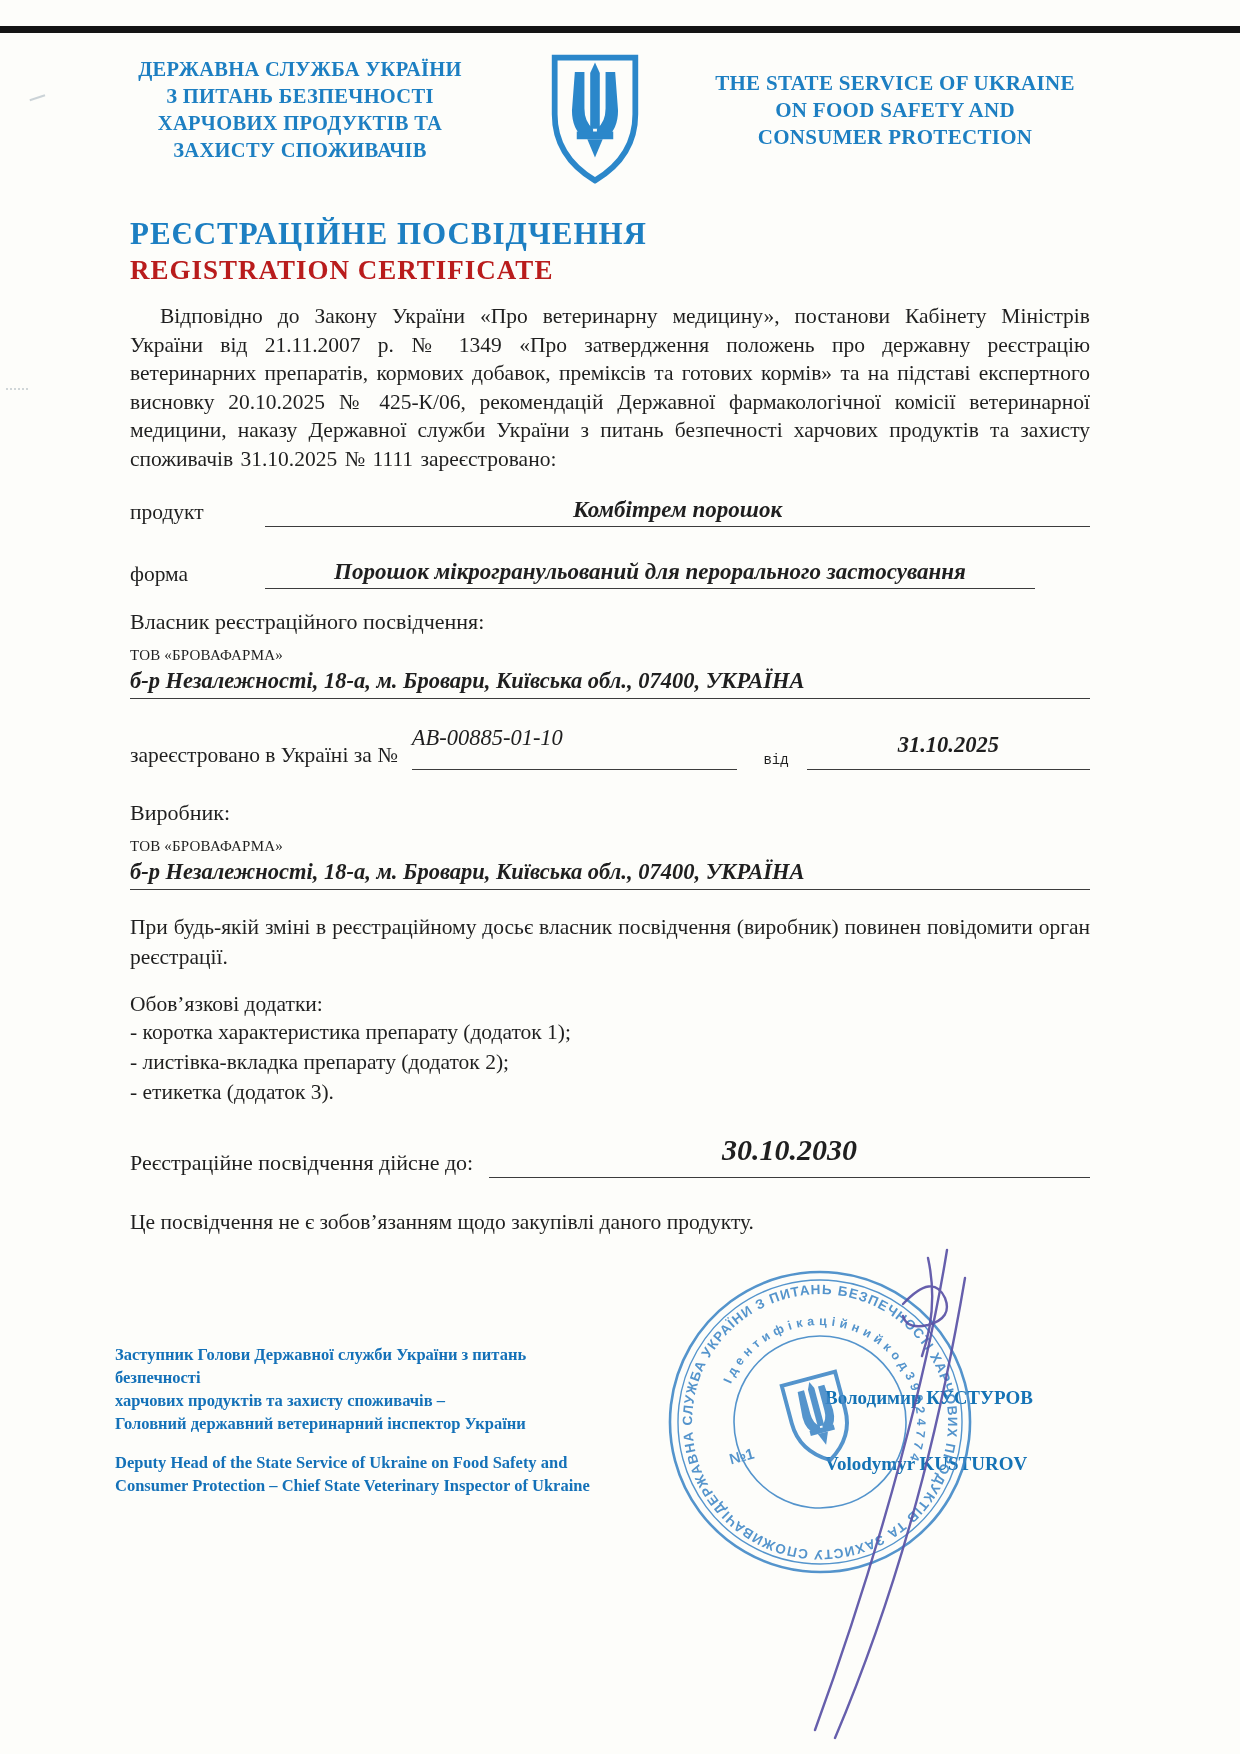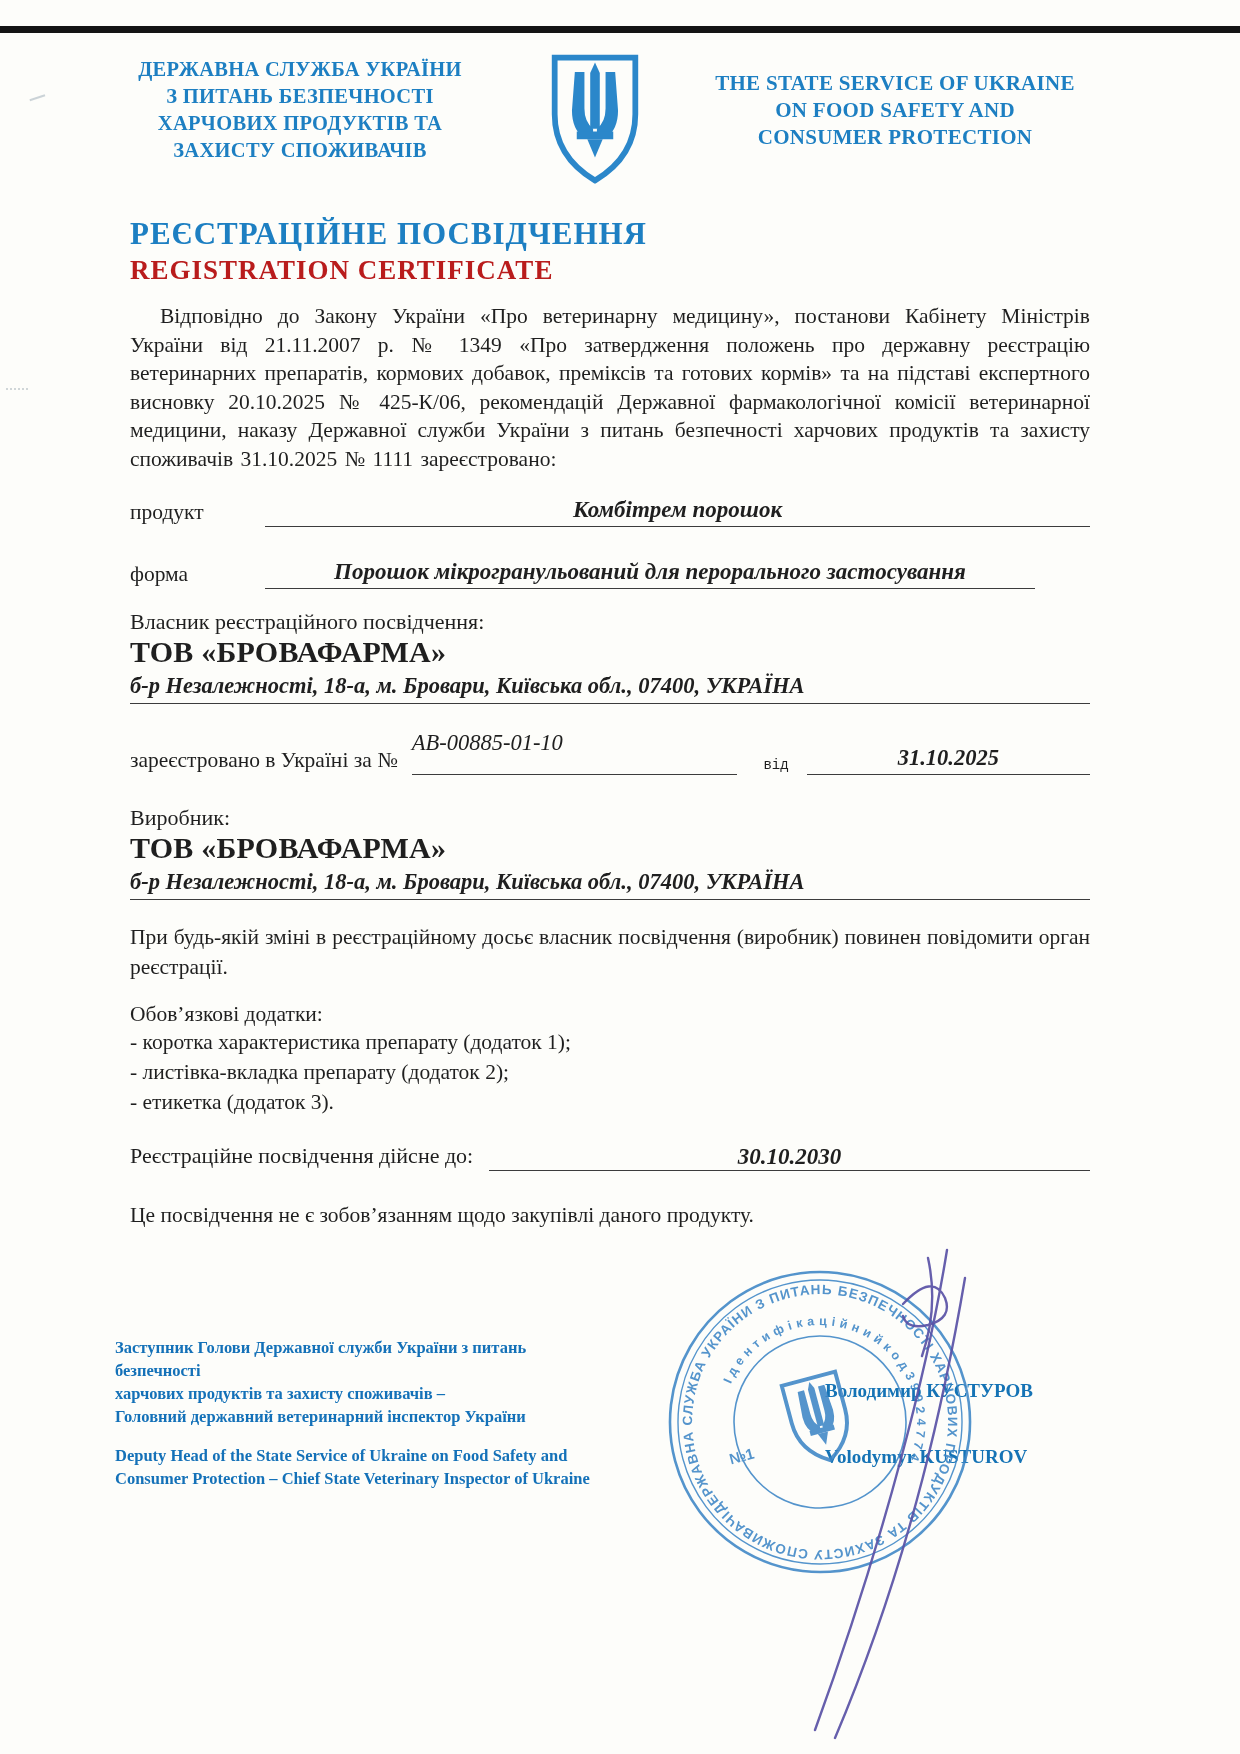--- a/index.html
+++ b/index.html
@@ -35,38 +35,38 @@
   .intro{margin-top:16px;font-size:21.5px;line-height:28.5px;text-align:justify;text-indent:30px;word-spacing:2px;}
 
   
   .field-row{display:flex;align-items:flex-end;margin-top:24px;}
   .field-label{font-size:21.5px;width:135px;flex:none;padding-bottom:2px;}
   .field-value{flex:1;text-align:center;font-weight:bold;font-style:italic;font-size:23px;border-bottom:1.6px solid #3c3c3c;padding-bottom:3px;}
   .field-row.forma{margin-top:32px;}
   .field-row.forma .field-value{margin-right:55px;}
 
   .section-heading{font-size:22px;margin-top:20px;}
-  .org-name{font-size:30px;font-weight:bold;margin-top:0;letter-spacing:.2px;}
+  .org-name{font-size:15px;font-weight:normal;margin-top:12px;letter-spacing:.2px;}
   .org-address{font-size:22.5px;font-weight:bold;font-style:italic;margin-top:4px;padding-bottom:4px;border-bottom:1.6px solid #3c3c3c;}
 
   .reg-row{display:flex;align-items:flex-end;margin-top:26px;}
   .reg-label{font-size:21.5px;flex:none;padding-bottom:2px;}
   .reg-number{flex:1.15;text-align:left;font-weight:normal;font-style:italic;font-size:22.5px;border-bottom:1.6px solid #3c3c3c;padding-bottom:18px;margin-left:14px;}
   .reg-vid{font-size:14px;flex:none;padding:0 18px 2px 26px;font-family:Liberation Mono, monospace;}
-  .reg-date{flex:1;text-align:center;font-weight:bold;font-style:italic;font-size:22.5px;border-bottom:1.6px solid #3c3c3c;padding-bottom:3px;}
+  .reg-date{flex:1;text-align:center;font-weight:bold;font-style:italic;font-size:22.5px;border-bottom:1.6px solid #3c3c3c;padding-bottom:11px;}
 
   .manufacturer .section-heading{margin-top:30px;}
 
   .notice{margin-top:22px;font-size:21.5px;line-height:30px;text-align:justify;}
   .attach-heading{margin-top:20px;font-size:21.5px;}
   .attach-item{font-size:21.5px;line-height:30px;}
 
   .valid-row{display:flex;align-items:flex-end;margin-top:26px;}
   .valid-label{font-size:22px;flex:none;padding-bottom:2px;}
-  .valid-date{flex:1;text-align:center;font-weight:bold;font-style:italic;font-size:23px;border-bottom:1.6px solid #3c3c3c;padding-bottom:0;margin-left:16px;}
+  .valid-date{flex:1;text-align:center;font-weight:bold;font-style:italic;font-size:30px;border-bottom:1.6px solid #3c3c3c;padding-bottom:10px;margin-left:16px;}
 
   .no-obligation{margin-top:32px;font-size:21.5px;}
 
   
   .footer{position:relative;margin-top:108px;height:380px;}
   .footer-left{position:absolute;left:-15px;top:0;width:500px;color:#1471b8;font-weight:bold;font-size:16.5px;line-height:23px;}
   .footer-left .en{margin-top:16px;}
   .footer-name{position:absolute;left:695px;color:#1573b5;font-weight:bold;font-size:19px;white-space:nowrap;}
   .footer-name.uk{top:44px;}
   .footer-name.en{top:110px;}

